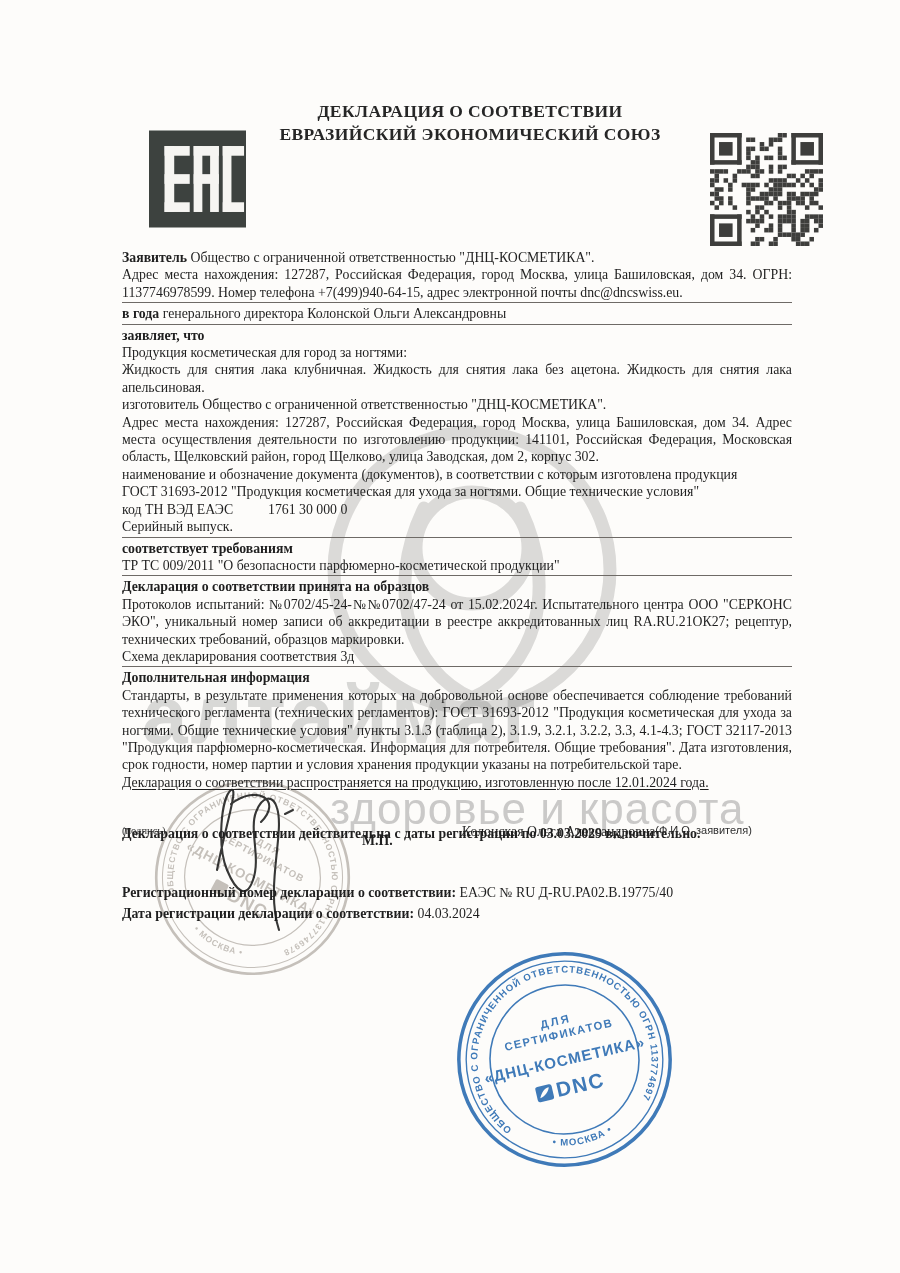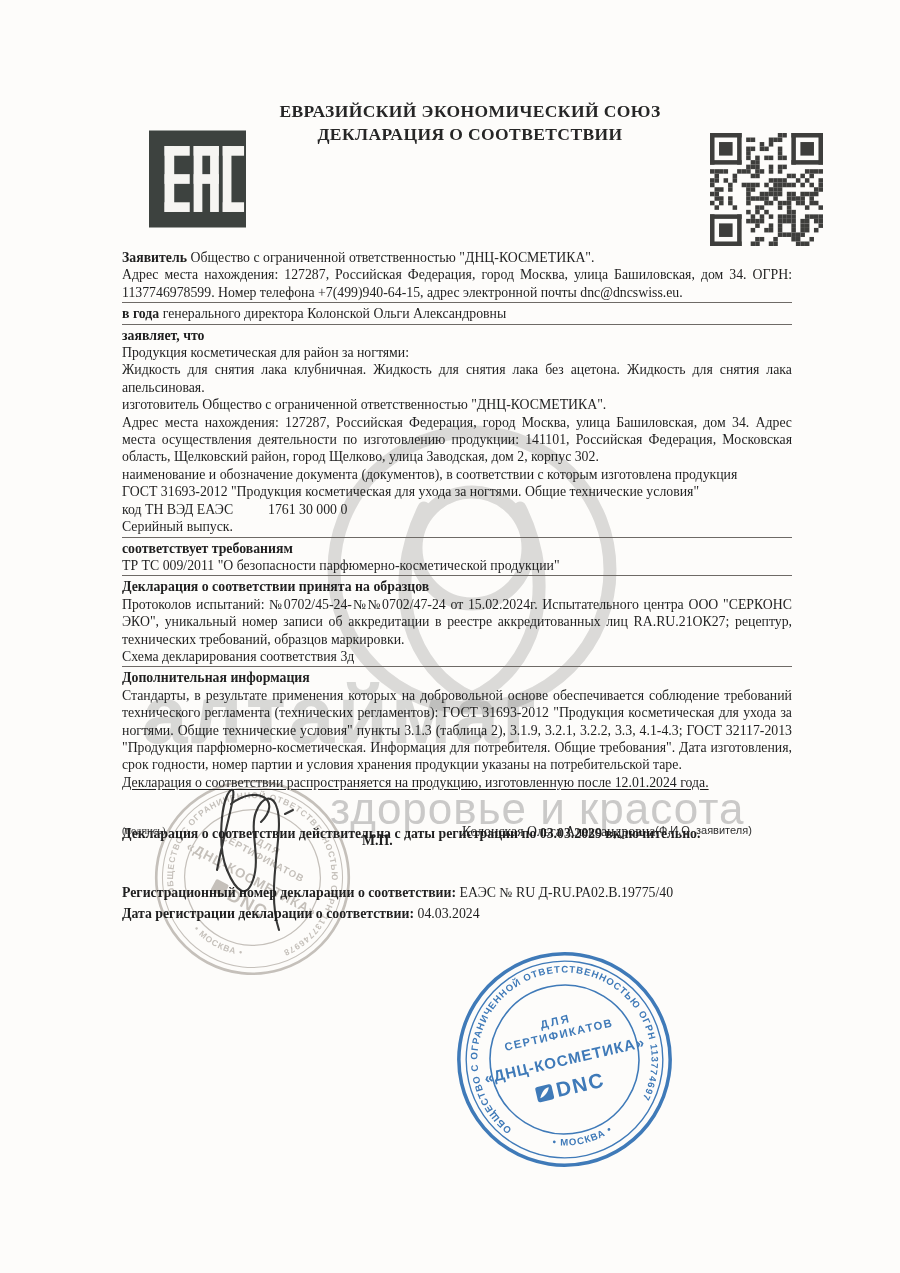--- a/index.html
+++ b/index.html
@@ -69,22 +69,22 @@
       <rect x="46" y="16" width="9" height="68"></rect>
         <rect x="63" y="16" width="9" height="68"></rect>
       <rect x="46" y="16" width="26" height="10"></rect>
         <rect x="46" y="45" width="26" height="10"></rect>
       <rect x="76" y="16" width="9" height="68"></rect>
         <rect x="76" y="16" width="22" height="10"></rect>
       <rect x="76" y="74" width="22" height="10"></rect>
     </g>
   </svg>
   <div class="title">
+    <div>ДЕКЛАРАЦИЯ О СООТВЕТСТВИИ</div>
     <div>ЕВРАЗИЙСКИЙ ЭКОНОМИЧЕСКИЙ СОЮЗ</div>
-    <div>ДЕКЛАРАЦИЯ О СООТВЕТСТВИИ</div>
   </div>
   <svg class="qr" id="qr" viewBox="0 0 112.5 112.5">
       <rect x="0" y="0" width="31.5" height="4.5" fill="#3e3e3c"></rect>
       <rect x="0" y="27" width="31.5" height="4.5" fill="#3e3e3c"></rect>
       <rect x="0" y="0" width="4.5" height="31.5" fill="#3e3e3c"></rect>
       <rect x="27" y="0" width="4.5" height="31.5" fill="#3e3e3c"></rect>
       <rect x="9" y="9" width="13.5" height="13.5" fill="#3e3e3c"></rect>
       <rect x="81" y="0" width="31.5" height="4.5" fill="#3e3e3c"></rect>
       <rect x="81" y="27" width="31.5" height="4.5" fill="#3e3e3c"></rect>
       <rect x="81" y="0" width="4.5" height="31.5" fill="#3e3e3c"></rect>
@@ -295,21 +295,21 @@
       <rect x="85.5" y="108" width="4.5" height="4.5" fill="#3e3e3c"></rect>
       <rect x="90" y="108" width="4.5" height="4.5" fill="#3e3e3c"></rect>
       <rect x="94.5" y="108" width="4.5" height="4.5" fill="#3e3e3c"></rect>
     </svg>
 
   <div class="flow">
     <div><b>Заявитель</b> <span>Общество с ограниченной ответственностью "ДНЦ-КОСМЕТИКА".</span></div>
     <div class="p rule">Адрес места нахождения: 127287, Российская Федерация, город Москва, улица Башиловская, дом 34.  ОГРН: 1137746978599. Номер телефона +7(499)940-64-15, адрес электронной почты dnc@dncswiss.eu.</div>
     <div class="rule"><b>в года</b> <span>генерального директора Колонской Ольги Александровны</span></div>
     <div class="b">заявляет, что</div>
-    <div>Продукция косметическая для район за ногтями:</div>
+    <div>Продукция косметическая для город за ногтями:</div>
     <div class="p">Жидкость для снятия лака клубничная. Жидкость для снятия лака без ацетона. Жидкость для снятия лака апельсиновая.</div>
     <div>изготовитель Общество с ограниченной ответственностью "ДНЦ-КОСМЕТИКА".</div>
     <div class="p">Адрес места нахождения: 127287, Российская Федерация, город Москва, улица Башиловская, дом 34. Адрес места осуществления деятельности по изготовлению продукции: 141101, Российская Федерация, Московская область, Щелковский район, город Щелково, улица Заводская, дом 2, корпус 302.</div>
     <div>наименование и обозначение документа (документов), в соответствии с которым изготовлена продукция</div>
     <div>ГОСТ 31693-2012 "Продукция косметическая для ухода за ногтями. Общие технические условия"</div>
     <div><span class="tnved-label">код ТН ВЭД ЕАЭС</span><span>1761 30 000 0</span></div>
     <div class="rule">Серийный выпуск.</div>
     <div class="b">соответствует требованиям</div>
     <div class="rule">ТР ТС 009/2011 "О безопасности парфюмерно-косметической продукции"</div>
     <div class="b">Декларация о соответствии принята на образцов</div>

